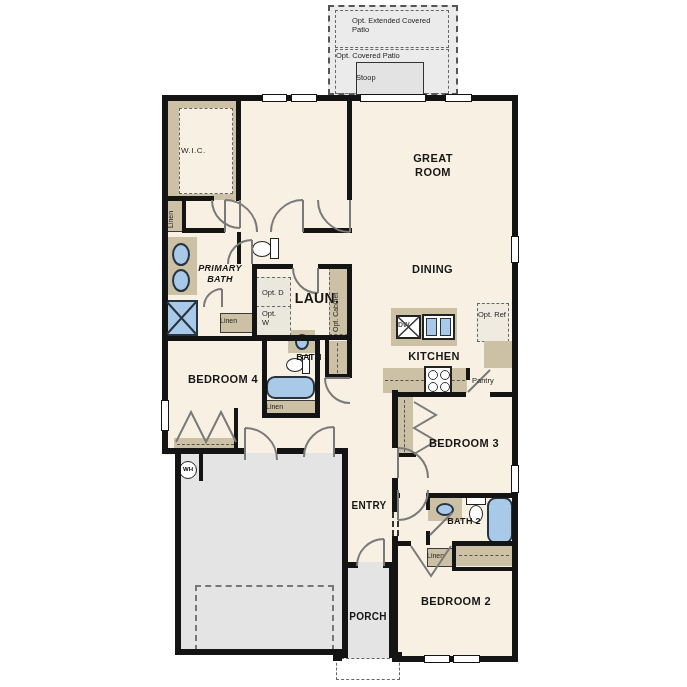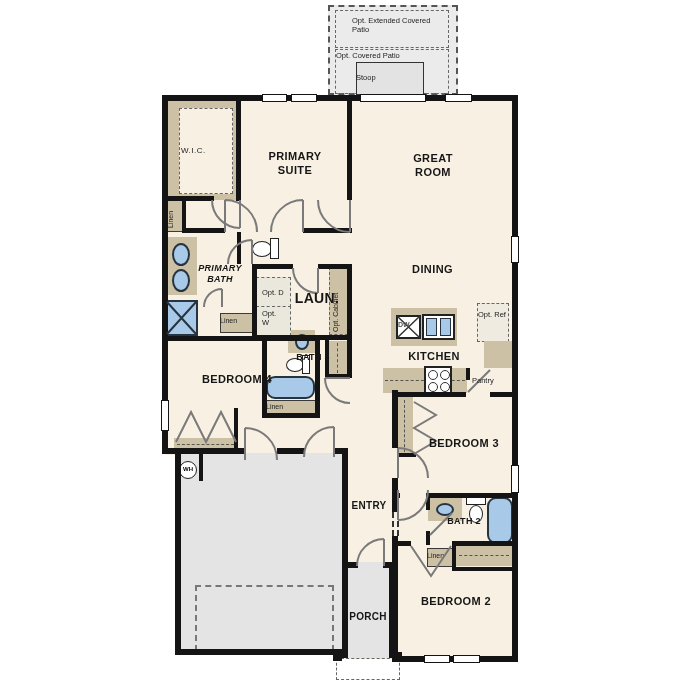--- a/index.html
+++ b/index.html
@@ -235,29 +235,28 @@
     <g stroke="#27343f" stroke-width="2" fill="none">
 
       <path d="M167,302 L196,334 M196,302 L167,334"></path>
     </g>
     <g stroke="#333" stroke-width="1.5" fill="none">
 
       <path d="M397,316 L420,338 M420,316 L397,338"></path>
     </g>
   </svg>
 
-  <div class="room-label" style="left:255px;top:150px;width:80px;">PRIMARY SUITE</div>
   <div class="room-label" style="left:400px;top:152px;width:66px;">GREAT ROOM</div>
   <div class="room-label" style="left:380px;top:263px;width:105px;">DINING</div>
   <div class="room-label" style="left:390px;top:350px;width:88px;">KITCHEN</div>
   <div class="tiny" style="left:181px;top:146px;width:48px;font-size:8px;letter-spacing:.5px;">W.I.C.</div>
   <div class="room-label-sm" style="left:188px;top:263px;width:64px;font-style:italic;">PRIMARY BATH</div>
   <div class="room-label-sm" style="left:292px;top:290px;width:50px;font-size:14px;">LAUN.</div>
   <div class="room-label-sm" style="left:262px;top:352px;width:34px;margin-left:34px;">BATH 3</div>
-  <div class="room-label" style="left:163px;top:373px;width:120px;padding-left:14px;">BEDROOM 4</div>
+  <div class="room-label" style="left:163px;top:373px;width:120px;">BEDROOM 4</div>
   <div class="room-label-sm" style="left:344px;top:500px;width:50px;font-size:10px;">ENTRY</div>
   <div class="room-label" style="left:414px;top:437px;width:100px;">BEDROOM 3</div>
   <div class="room-label-sm" style="left:446px;top:516px;width:36px;">BATH 2</div>
   <div class="room-label" style="left:400px;top:595px;width:112px;">BEDROOM 2</div>
   <div class="room-label-sm" style="left:344px;top:611px;width:48px;font-size:10px;">PORCH</div>
 
   <div class="tiny" style="left:472px;top:377px;width:40px;">Pantry</div>
   <div class="tiny" style="left:398px;top:321px;width:21px;font-size:7px;font-weight:bold;color:#555;">DW</div>
 </div>
 

